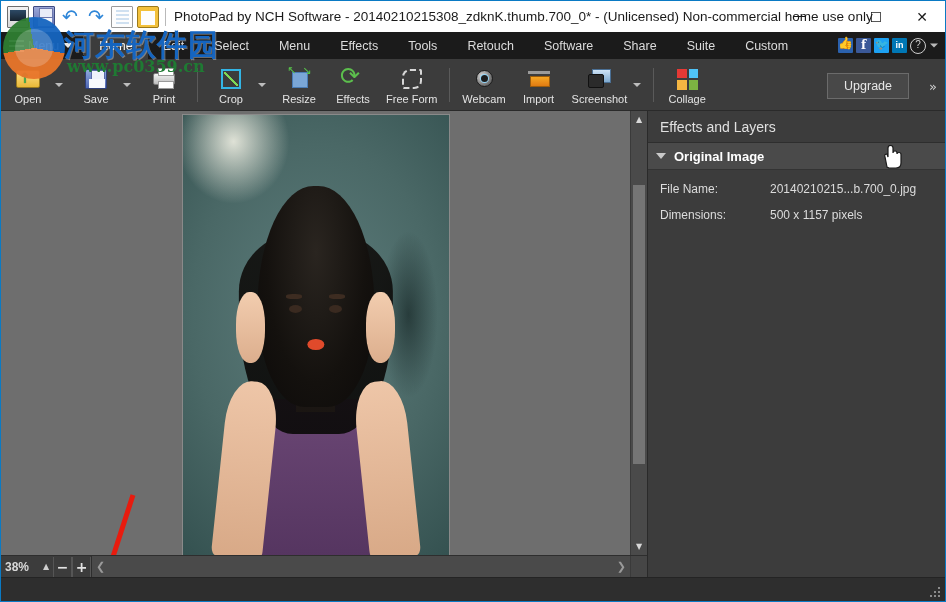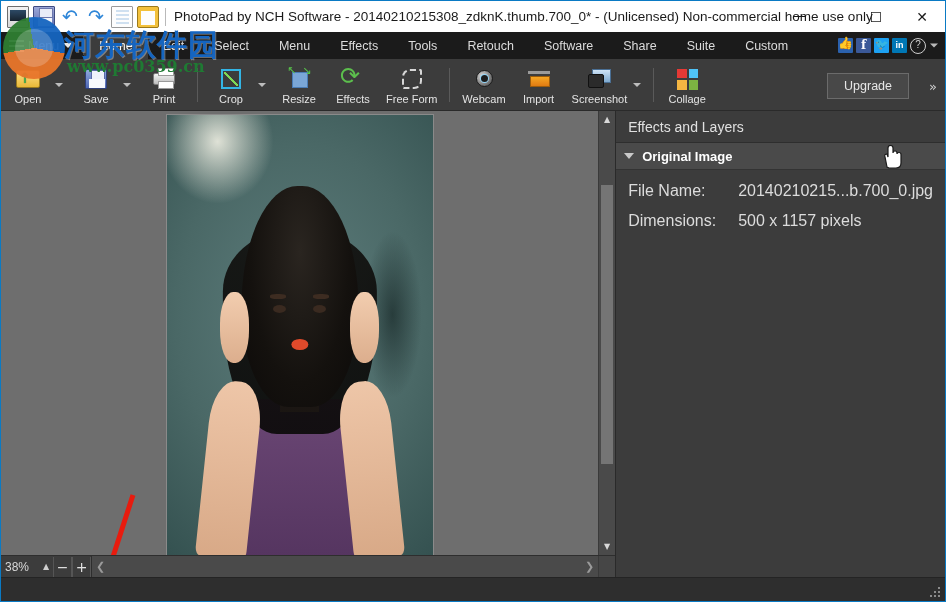--- a/index.html
+++ b/index.html
@@ -364,21 +364,21 @@
   .sb-thumb-v{
     position:absolute; left:2px; right:2px; top:14%; height:68%;
     background:#757575;
   }
   .hscroll-row{
     flex:0 0 22px; display:flex; align-items:stretch; background:#3a3a3a;
     border-top:1px solid #2e2e2e;
   }
   .zoom-box{
     flex:0 0 88px; display:flex; align-items:center; background:#3c3c3c;
-    border-right:1px solid #2e2e2e; padding-left:4px; gap:0;
+    border-right:1px solid #2e2e2e; padding-left:4px; gap:0;font-weight:bold;
   }
   .zoom-pct{ color:#d9d9d9; font-size:12px; width:34px; }
   .zoom-up{
     color:#cfcfcf; font-size:8px; width:14px; text-align:center;
     font-family:"DejaVu Sans",sans-serif;
   }
   .zoom-btn{
     width:19px; height:20px; display:flex; align-items:center; justify-content:center;
     color:#e2e2e2; font-size:14px; border-left:1px solid #555; border-right:1px solid #555;
     font-family:"DejaVu Sans",sans-serif;
@@ -402,21 +402,21 @@
   .layer-head{
     height:27px; display:flex; align-items:center; gap:8px; padding:0 8px;
     background:#4a4a4a; color:#ffffff; font-size:13px; font-weight:bold;
     border-bottom:1px solid #333; position:relative;
   }
   .tri-dn{
     width:0;height:0;border-left:5px solid transparent;
     border-right:5px solid transparent;border-top:6px solid #c9c9c9;
   }
   .layer-body{ padding:12px 12px 0 12px; }
-  .prop-row{ display:flex; margin-bottom:12px; font-size:16px; color:#dcdcdc; }
+  .prop-row{ display:flex; margin-bottom:12px; font-size:12px; color:#dcdcdc; }
   .prop-key{ width:110px; }
   .prop-val{ flex:1 1 auto; }
   .hand-cursor{ position:absolute; right:42px; top:2px; }
 
   
   .statusbar{
     flex:0 0 24px; background:#2e2e2e; display:flex; align-items:center;
     padding-left:8px; color:#cfcfcf; font-size:12.5px; position:relative;
     border-top:1px solid #242424;
   }

